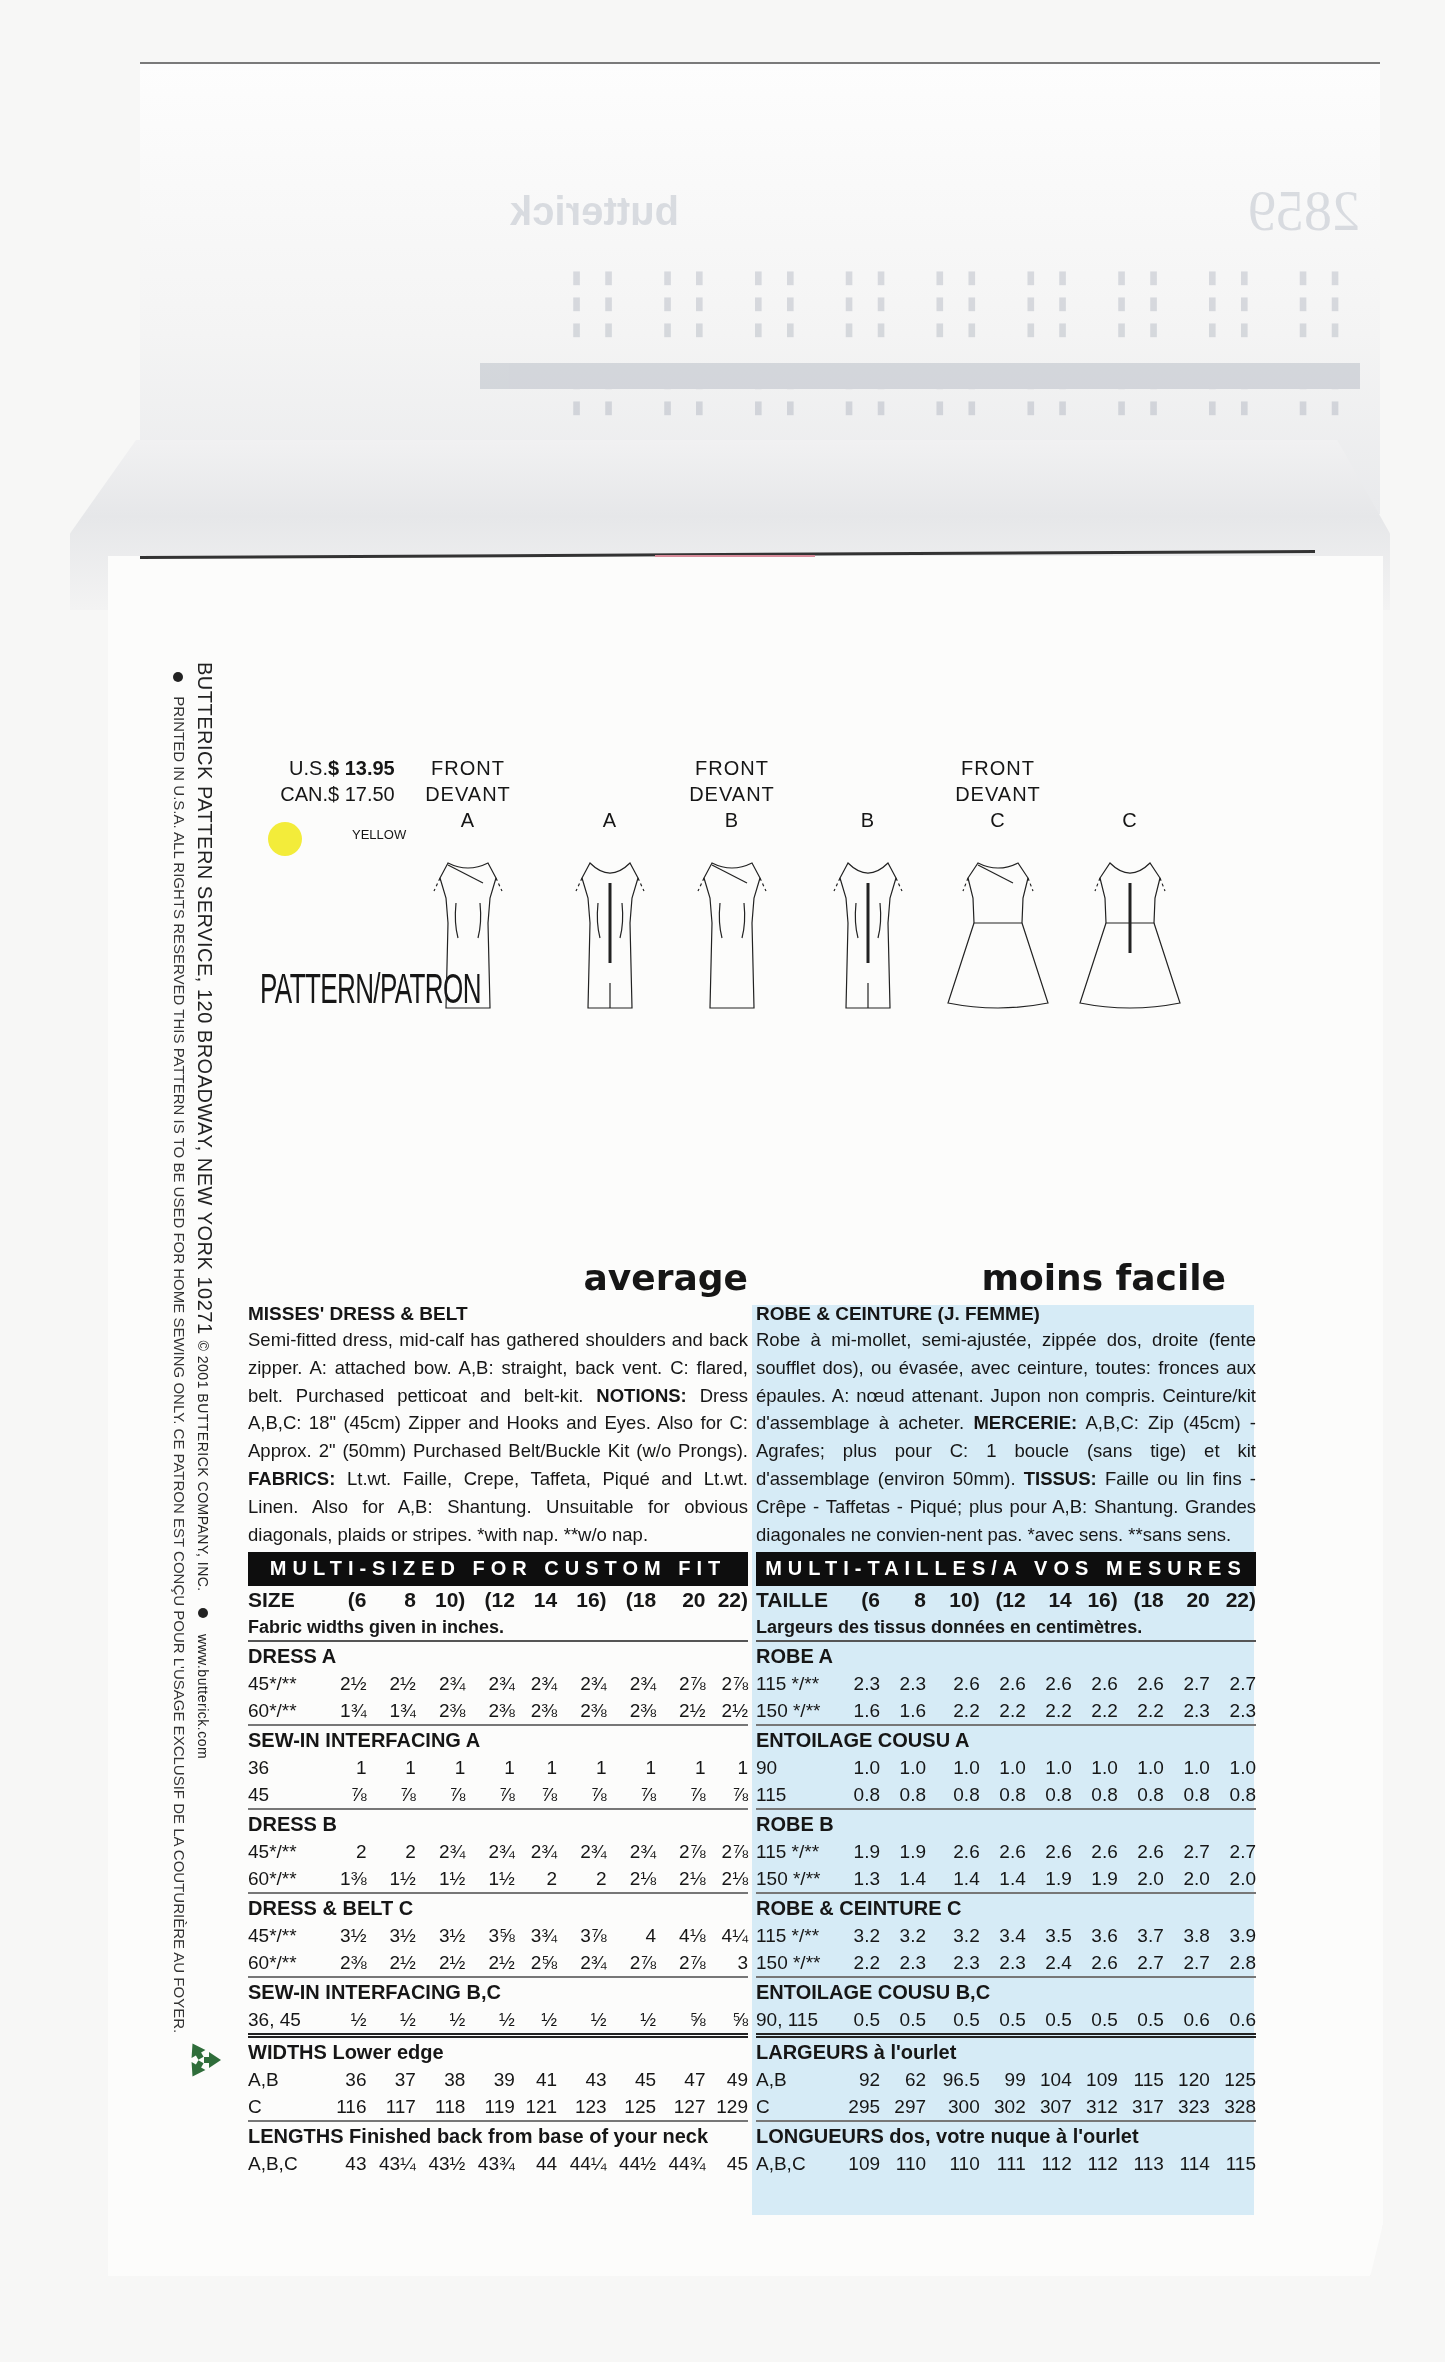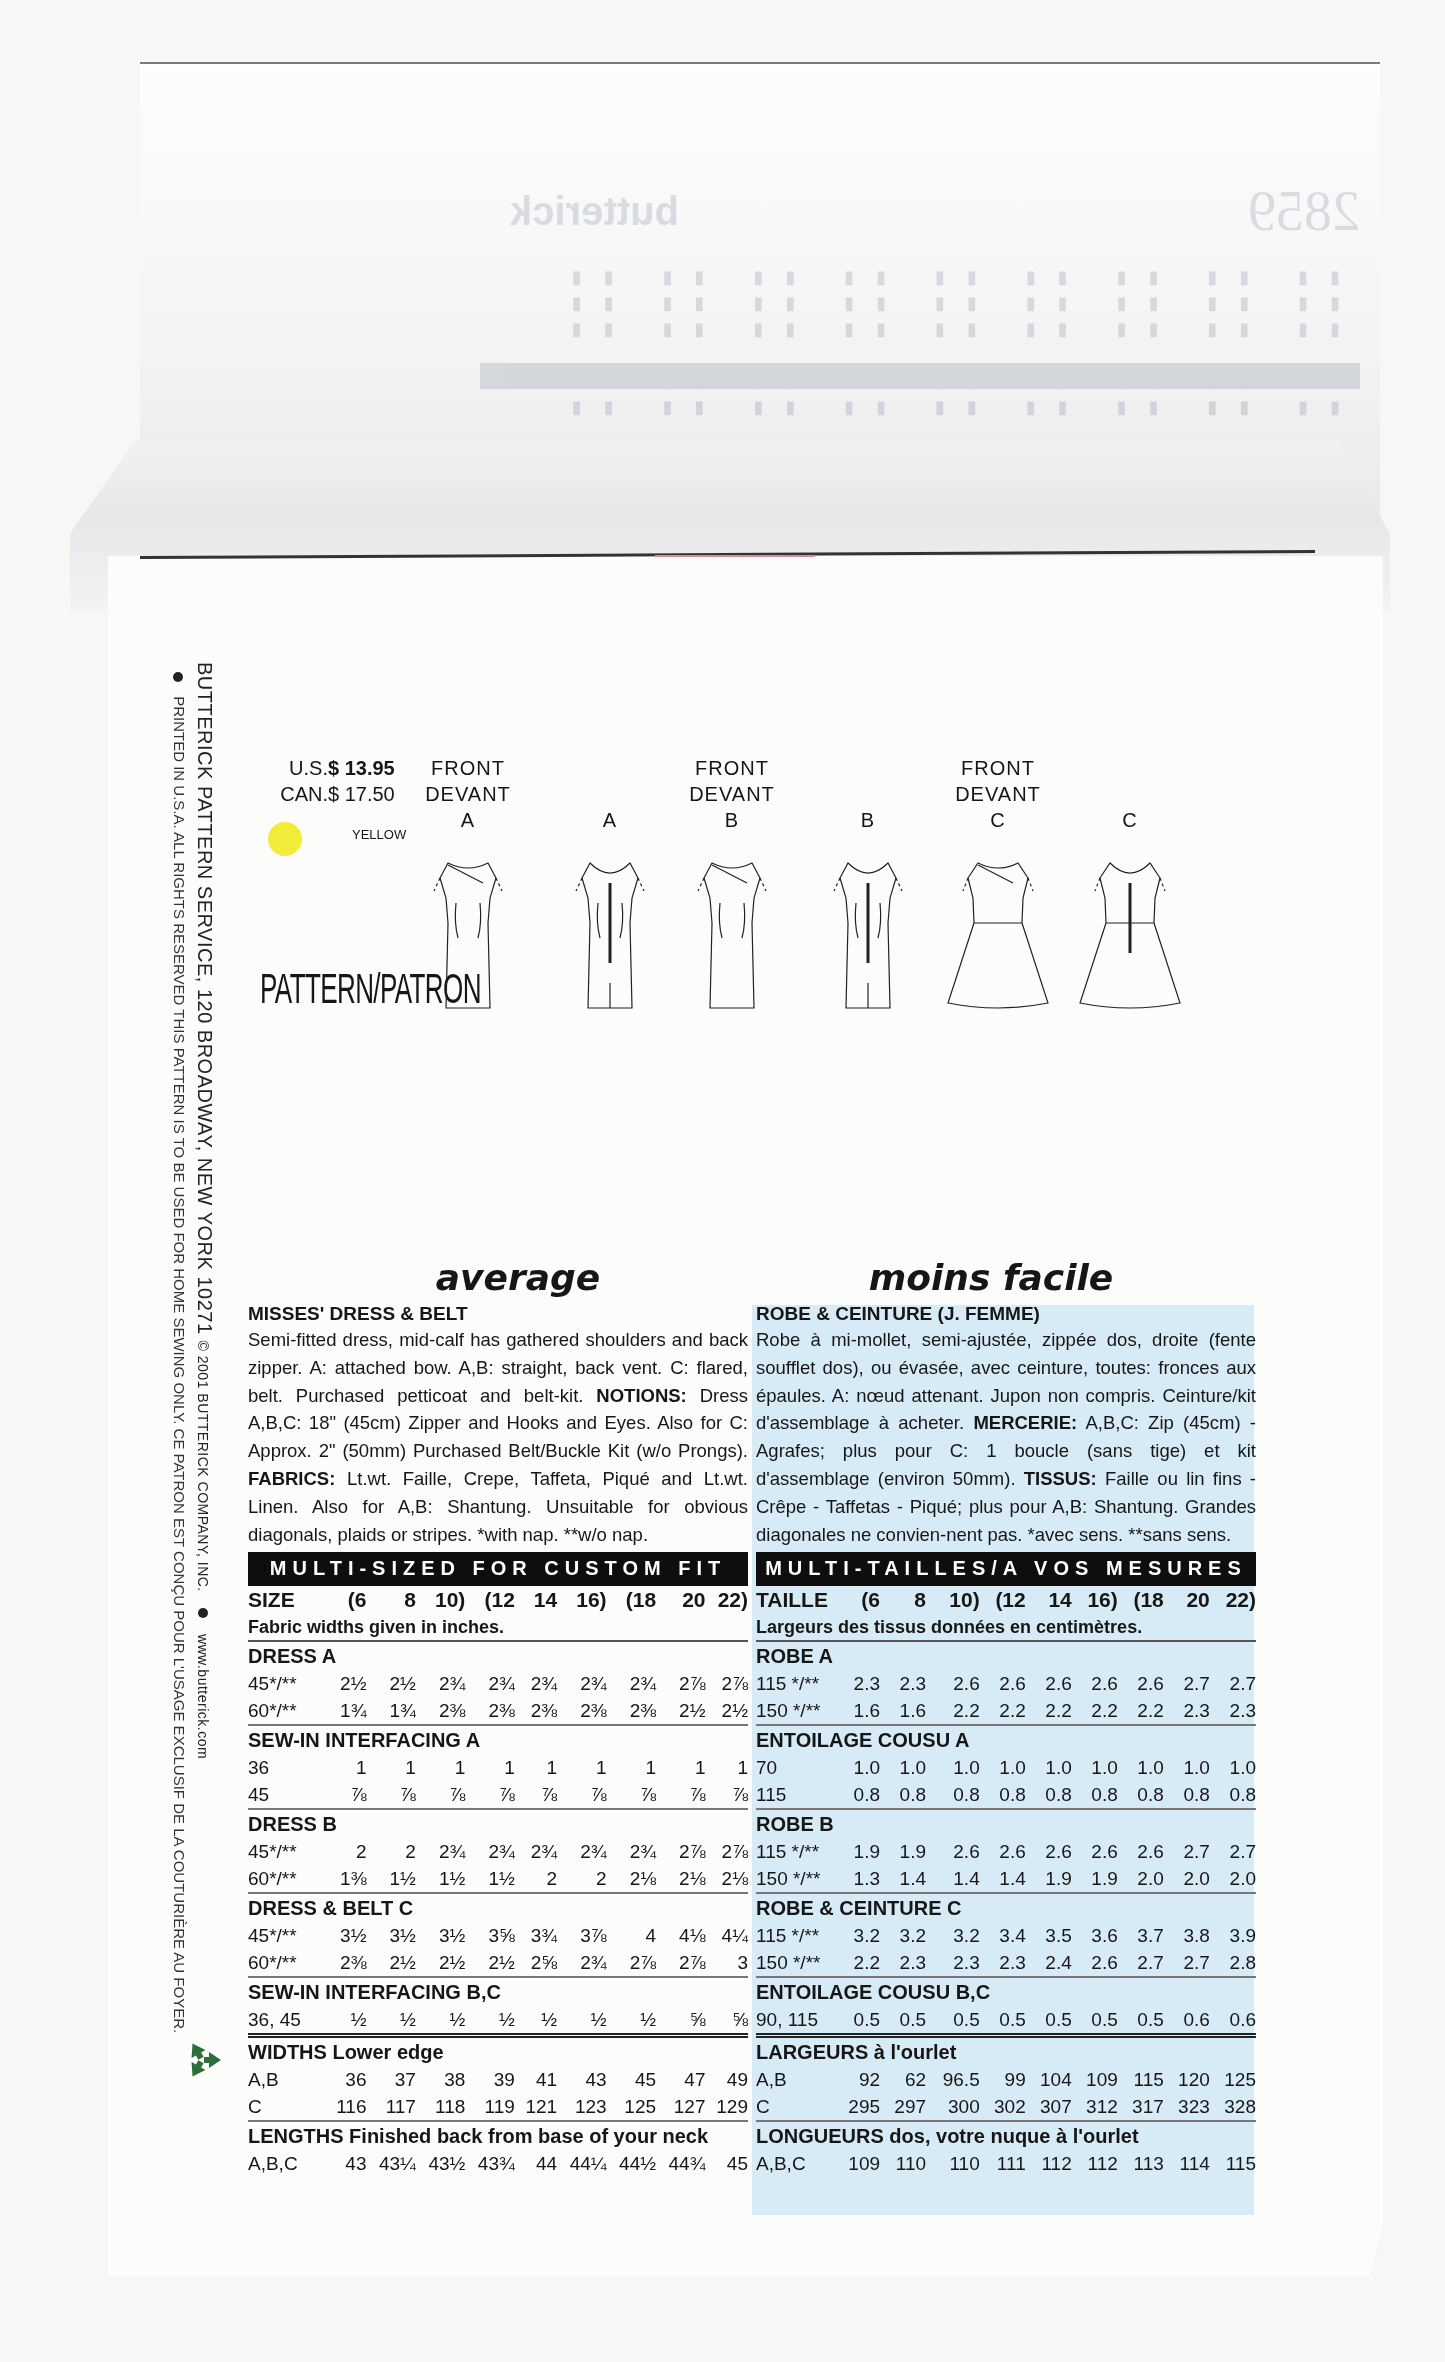--- a/index.html
+++ b/index.html
@@ -63,21 +63,21 @@
 
   
   .view { position:absolute; top:755px; width:120px; text-align:center; font-size:20px; line-height:26px; letter-spacing:1px; }
   .view svg { display:block; margin:10px auto 0; }
 
   
   .col { position:absolute; top:1255px; width:500px; }
   .col.en { left:248px; }
   .col.fr { left:756px; }
   .fr-bg { position:absolute; left:752px; top:1305px; width:502px; height:910px; background:#d6ebf6; }
-  .rating { text-align:center; font-weight:bold; font-size:36px; font-family:"DejaVu Sans", sans-serif; height:45px; line-height:45px;font-style:italic; }
+  .rating { text-align:right; font-weight:bold; font-size:36px; font-family:"DejaVu Sans", sans-serif; height:45px; line-height:45px; }
   .en .rating { padding-left:40px; }
   .fr .rating { padding-right:30px; }
   .title { font-weight:bold; font-size:19px; line-height:24px; margin-top:2px; }
   .desc { font-size:18.5px; line-height:27.8px; text-align:justify; }
   .desc b { font-weight:bold; }
   .bar {
     background:#0e0e0e; color:#fff; font-weight:bold; font-size:20px;
     letter-spacing:6px; text-align:center; height:34px; line-height:32px; margin-top:4px;
   }
   table { border-collapse:collapse; width:100%; font-size:19px; }
@@ -462,21 +462,21 @@
           <td>2.2</td>
           <td>2.2</td>
           <td>2.2</td>
           <td>2.3</td>
           <td>2.3</td>
         </tr>
         <tr class="sec">
           <td colspan="10">ENTOILAGE COUSU A</td>
         </tr>
         <tr class="">
-          <td>70</td>
+          <td>90</td>
           <td>1.0</td>
           <td>1.0</td>
           <td>1.0</td>
           <td>1.0</td>
           <td>1.0</td>
           <td>1.0</td>
           <td>1.0</td>
           <td>1.0</td>
           <td>1.0</td>
         </tr>

